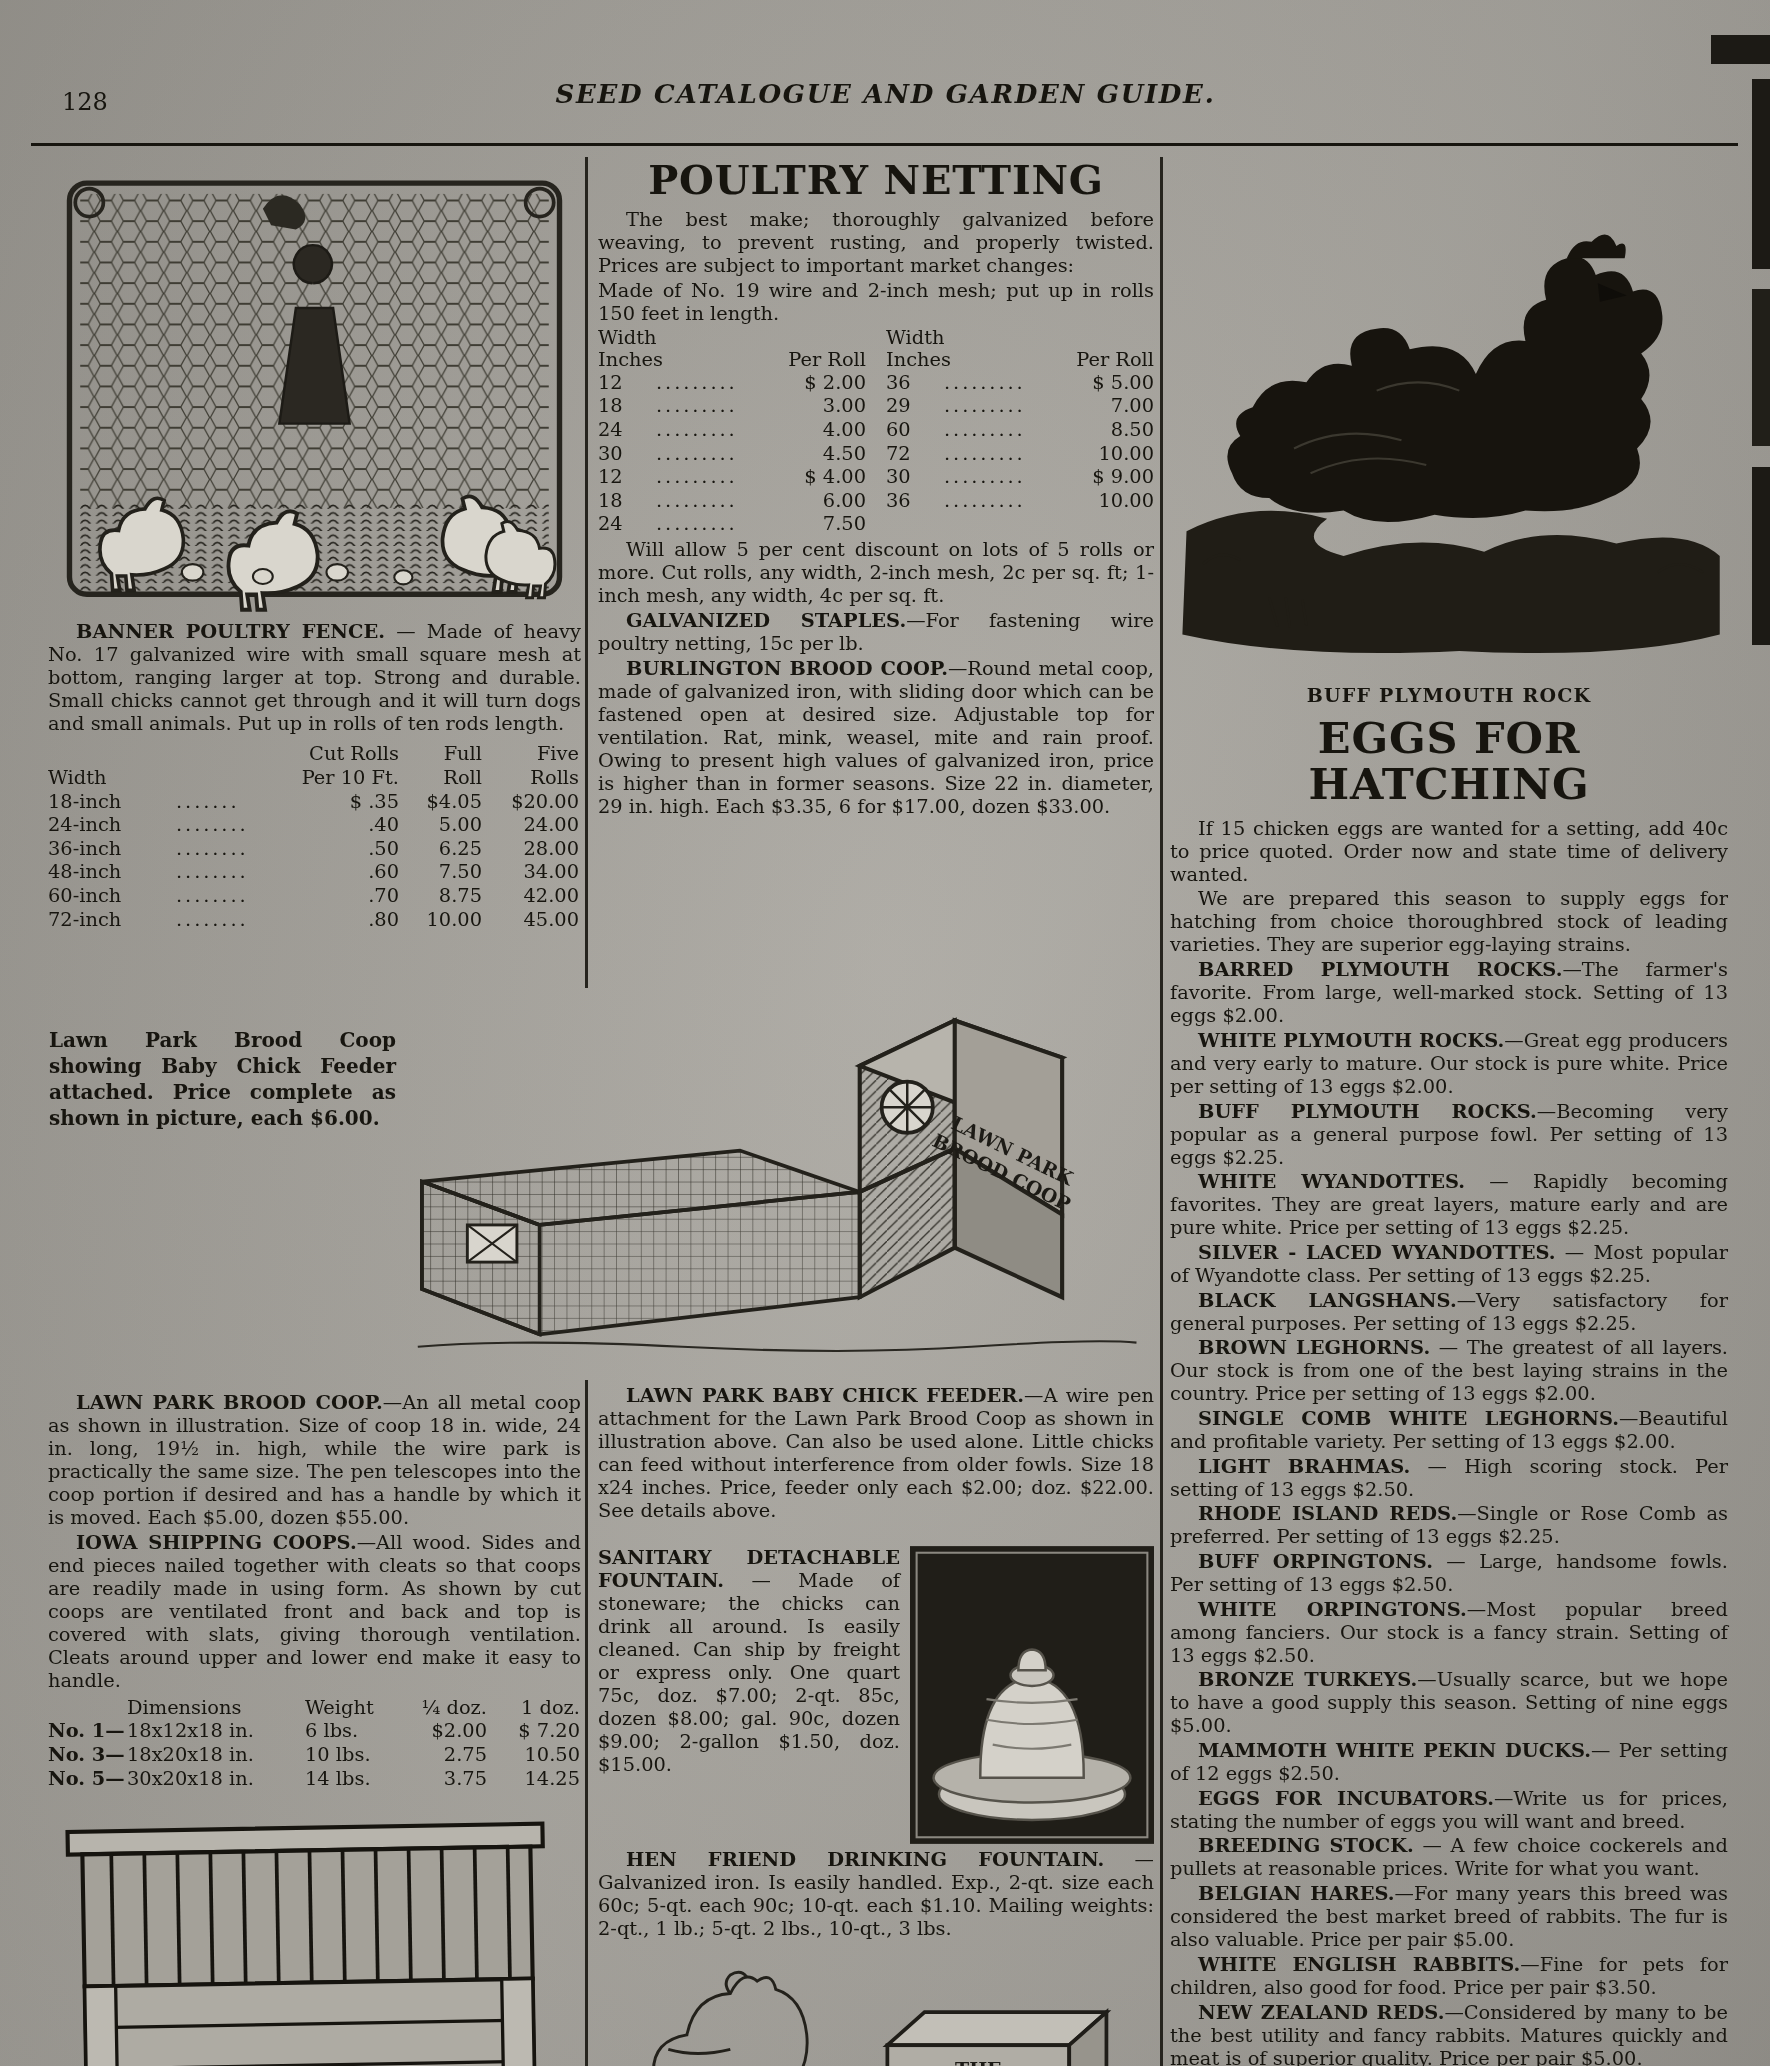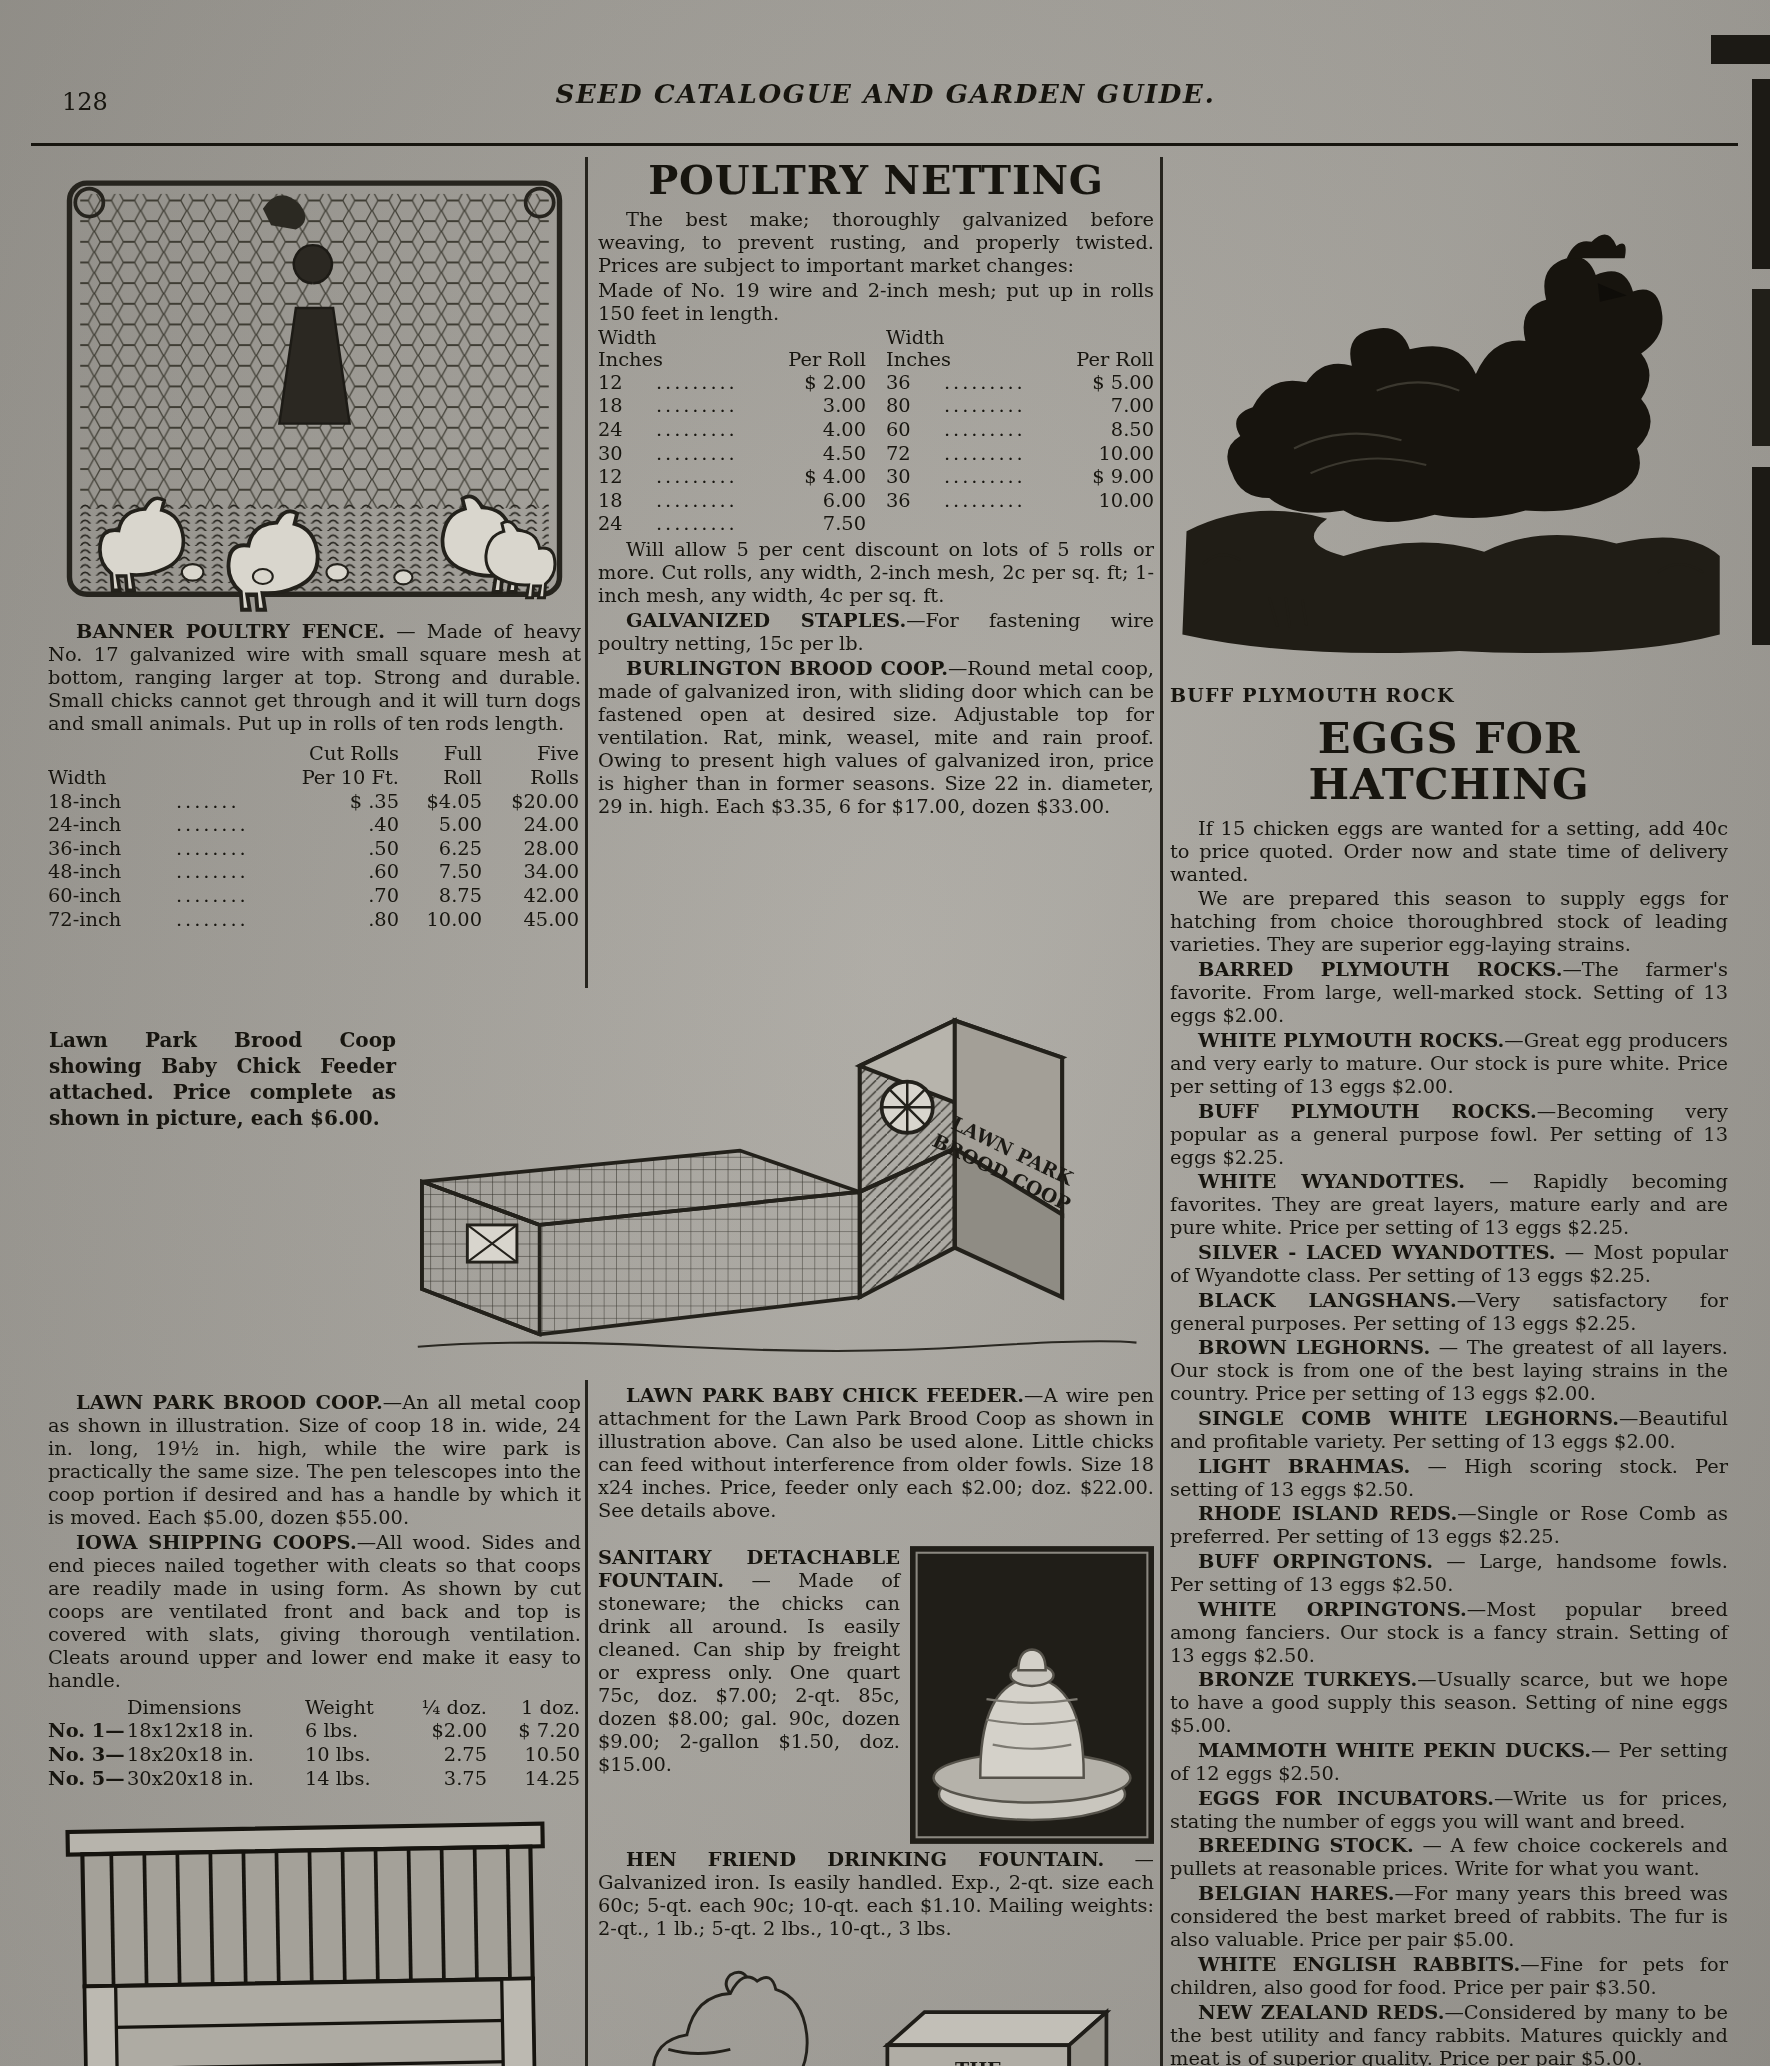--- a/index.html
+++ b/index.html
@@ -17,21 +17,21 @@
   .vrule{position:absolute;width:2.5px;background:#26241e;}
   
   .pagenum{font-size:24px;}
   .htitle{width:100%;text-align:center;font-weight:bold;font-size:26px;letter-spacing:1.7px;}
   
   .bcol p{margin:0 0 1.7px 0;text-indent:28px;text-align:justify;font-size:19.4px;line-height:23px;}
   .bcol p.noindent{text-indent:0;}
   b.runin{font-weight:bold;}
   .sechead{font-weight:bold;text-align:center;font-size:40px;line-height:1.05;margin:0 0 7.4px 0;letter-spacing:0.8px;}
   .bighead{font-weight:bold;text-align:center;font-size:43px;line-height:1.05;margin:10.7px 0 10px 0;letter-spacing:0.8px;}
-  .capt{font-weight:bold;text-align:left;font-size:19px;letter-spacing:1.2px;margin-top:5.8px;}
+  .capt{font-weight:bold;text-align:center;font-size:19px;letter-spacing:1.2px;margin-top:5.8px;}
   
   .frow{display:flex;font-size:19.4px;line-height:23.6px;}
   .frow .c{white-space:nowrap;}
   .dots{letter-spacing:2.9px;overflow:hidden;}
   
   .ftab .w0{width:128px;} .ftab .w1{width:124px;} .ftab .w2{width:99px;text-align:right;}
   .ftab .w3{width:83px;text-align:right;} .ftab .w4{width:97px;text-align:right;}
   
   .nt{width:268px;}
   .nt .a{width:58px;} .nt .b{width:124px;} .nt .pr{flex:1;text-align:right;}
@@ -327,21 +327,21 @@
           </div>
         <div>
 
             <div class="frow">
               <span class="c a">36</span>
               <span class="c b dots">.........</span>
               <span class="c pr">$ 5.00</span>
             </div>
 
             <div class="frow">
-              <span class="c a">80</span>
+              <span class="c a">29</span>
               <span class="c b dots">.........</span>
               <span class="c pr">7.00</span>
             </div>
 
             <div class="frow">
               <span class="c a">60</span>
               <span class="c b dots">.........</span>
               <span class="c pr">8.50</span>
             </div>
 

